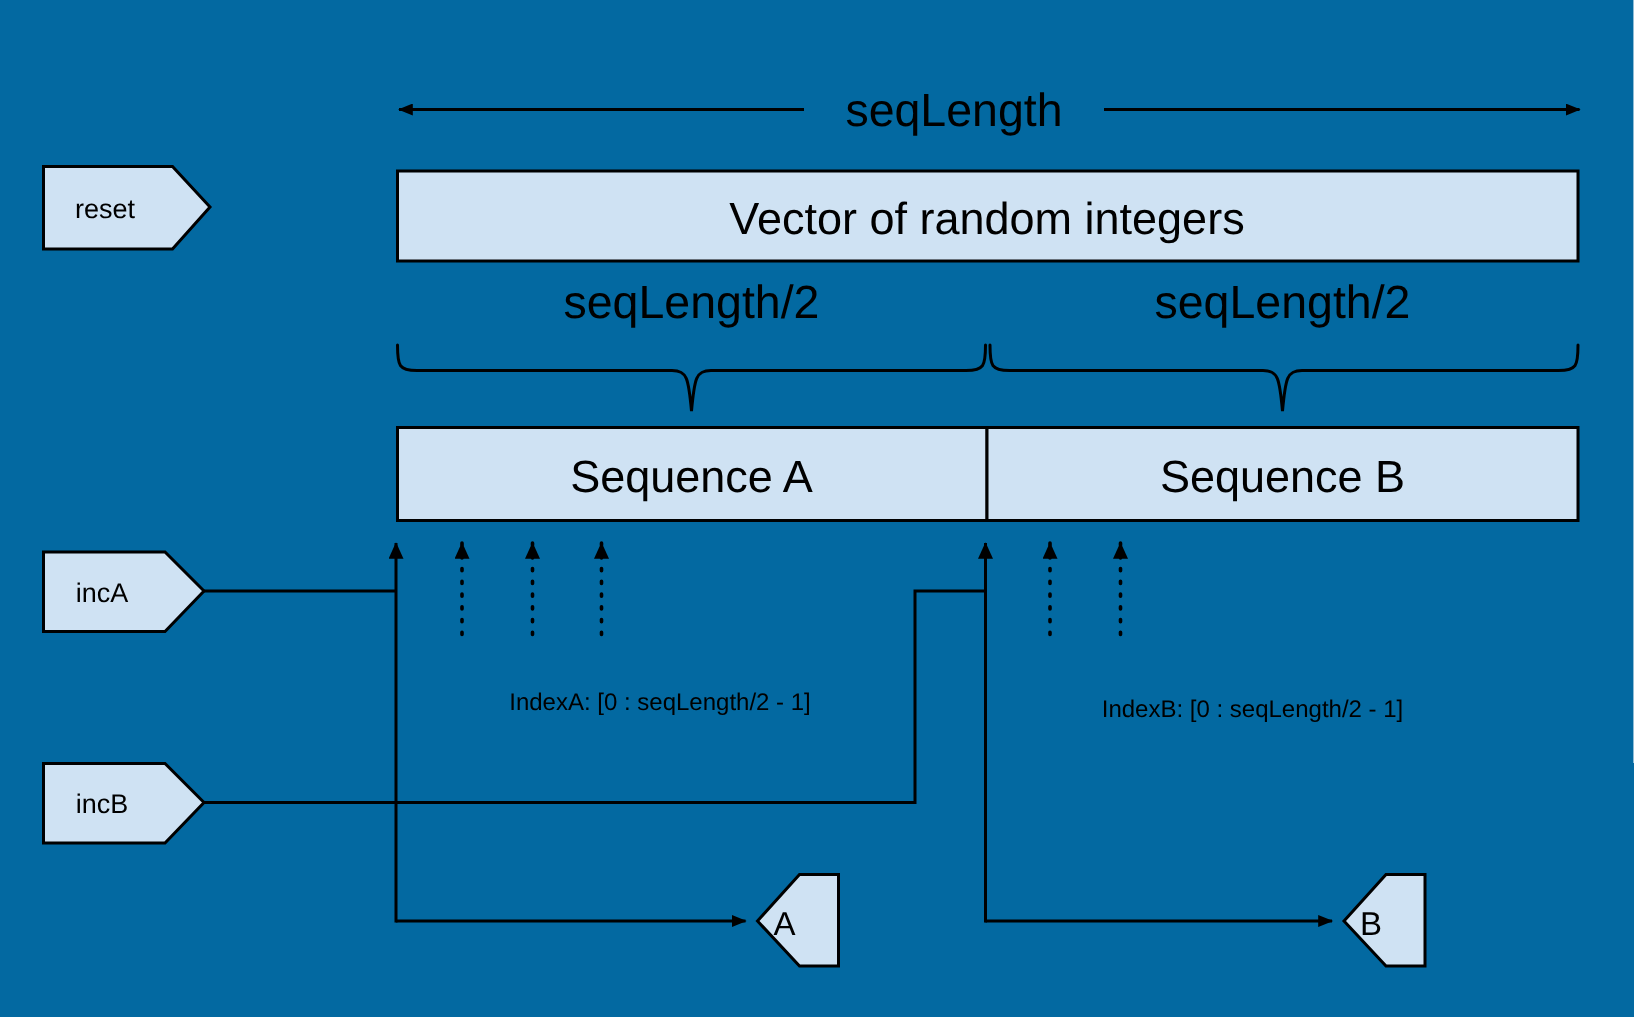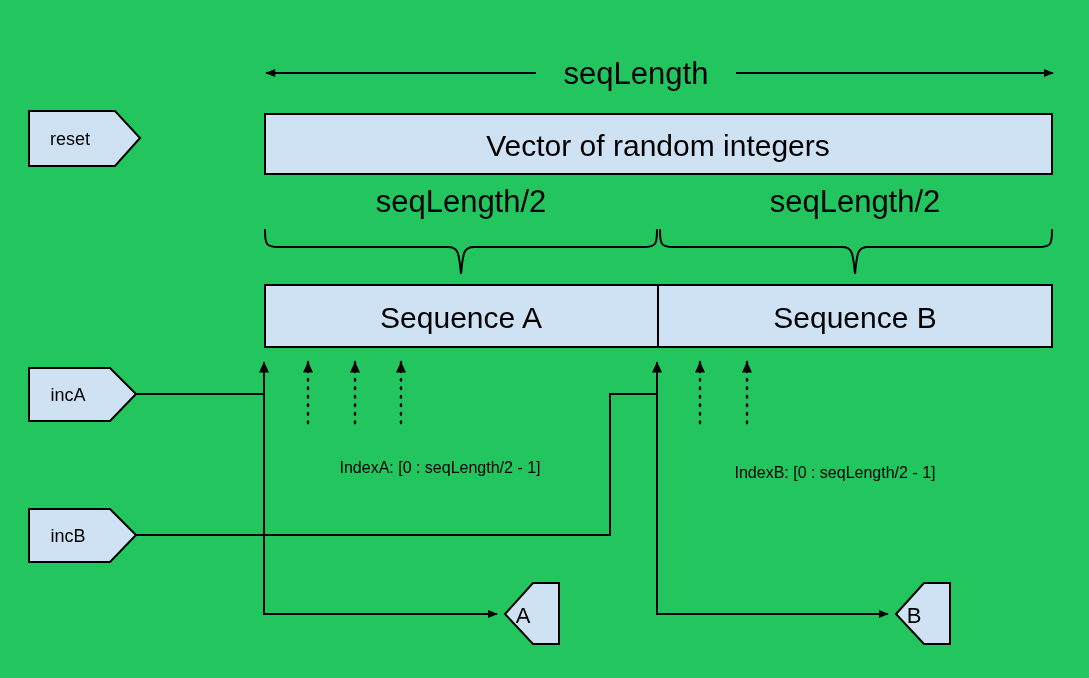--- a/index.html
+++ b/index.html
@@ -7,21 +7,21 @@
     padding: 0;
     background: #ffffff;
   }
   body {
     font-family: "Liberation Sans", sans-serif;
   }
   #canvas {
     position: relative;
     width: 1089px;
     height: 678px;
-    background: #22c55e;
+    background: #0369a1;
     overflow: hidden;
   }
   svg.diagram {
     position: absolute;
     left: 0;
     top: 0;
     width: 1089px;
     height: 678px;
   }
   .shape-fill {

